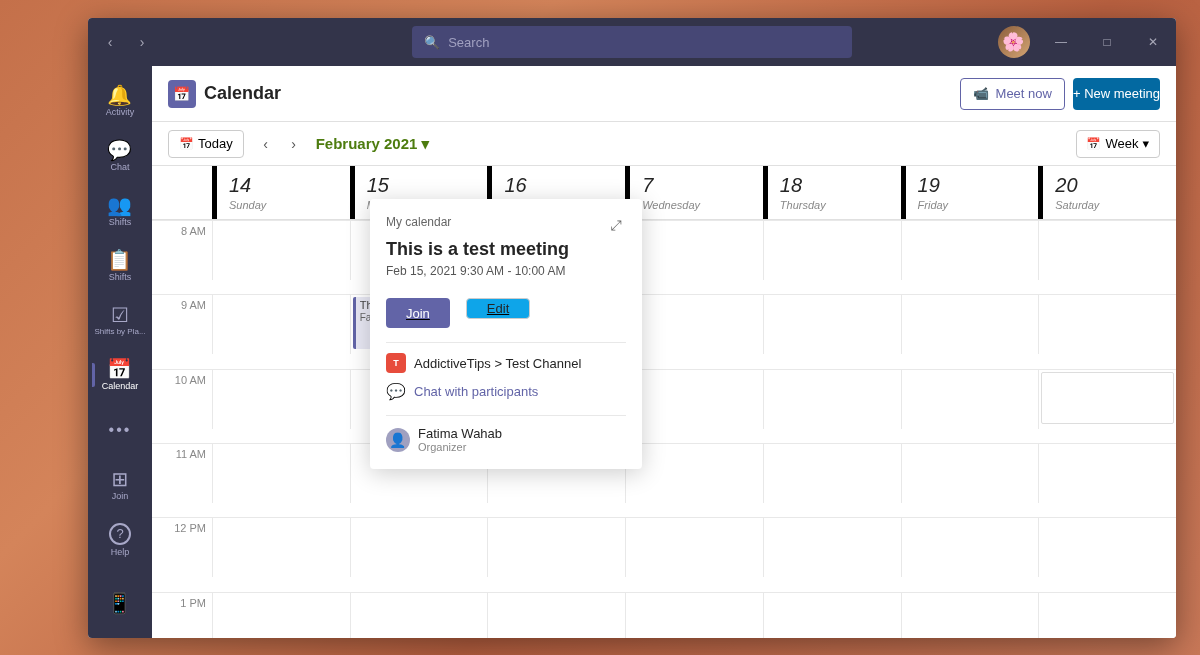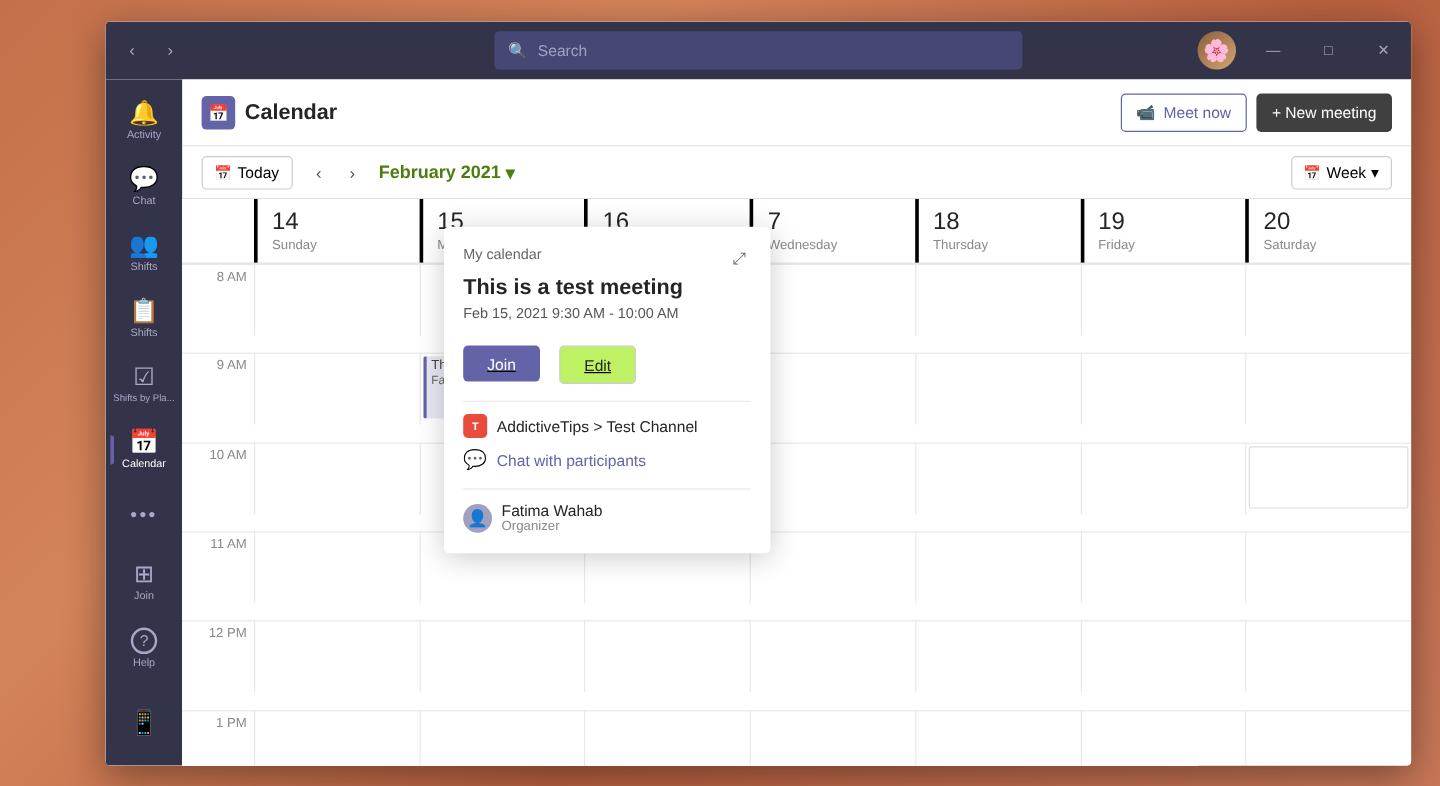--- a/index.html
+++ b/index.html
@@ -235,23 +235,23 @@
       cursor: pointer;
       font-size: 13px;
       display: flex;
       align-items: center;
       gap: 6px;
       margin-right: 8px;
     }
 
     .new-meeting-btn {
       height: 32px;
-      padding: 0 13px;
+      padding: 0 0;
       border: none;
-      background: #404040;
+      background: #0369a1;
       color: white;
       border-radius: 4px;
       cursor: pointer;
       font-size: 13px;
       display: flex;
       align-items: center;
       gap: 6px;
     }
 
     
@@ -340,22 +340,23 @@
       background: white;
       position: sticky;
       top: 0;
       z-index: 5;
     }
 
     .time-gutter { }
 
     .day-header {
       padding: 8px 12px;
-      border-left: 3px solid #000000;
+      border-left: 5px solid #000000;
       text-align: left;
+      font-style: italic;
     }
 
     .day-number {
       font-size: 20px;
       font-weight: 300;
       color: #252525;
     }
 
     .day-name {
       font-size: 11px;
@@ -496,23 +497,23 @@
       background: #6264a7;
       color: white;
       border: none;
       border-radius: 4px;
       cursor: pointer;
       font-size: 13px;
       font-weight: 500;
     }
 
     .edit-btn {
-      height: 32px;
+      height: 21px;
       padding: 0 20px;
-      background: #bef264;
+      background: #0ea5e9;
       color: #252525;
       border: 1px solid #ccc;
       border-radius: 4px;
       cursor: pointer;
       font-size: 13px;
     }
 
     .popup-divider {
       height: 1px;
       background: #e8e8e8;
@@ -819,21 +820,21 @@
             <div class="time-cell"></div>
             <div class="time-cell"></div>
 
           </div>
         </div>
       </div>
     </div>
   </div>
 </div>
 
-<div class="popup-overlay" style="position:absolute;top:4px;left:88px;width:1088px;height:620px;pointer-events:none;z-index:200;">
+<div class="popup-overlay" style="position:absolute;top:14px;left:88px;width:1088px;height:620px;pointer-events:none;z-index:200;">
   <div class="popup">
     <div class="popup-header">
       <span class="popup-calendar-label">My calendar</span>
       <button class="popup-expand-btn" style="pointer-events:all;">⤢</button>
     </div>
     <div class="popup-title">This is a test meeting</div>
     <div class="popup-time">Feb 15, 2021 9:30 AM - 10:00 AM</div>
     <div class="popup-actions">
       <button class="join-btn">Join</button>
       <button class="edit-btn">Edit</button>

